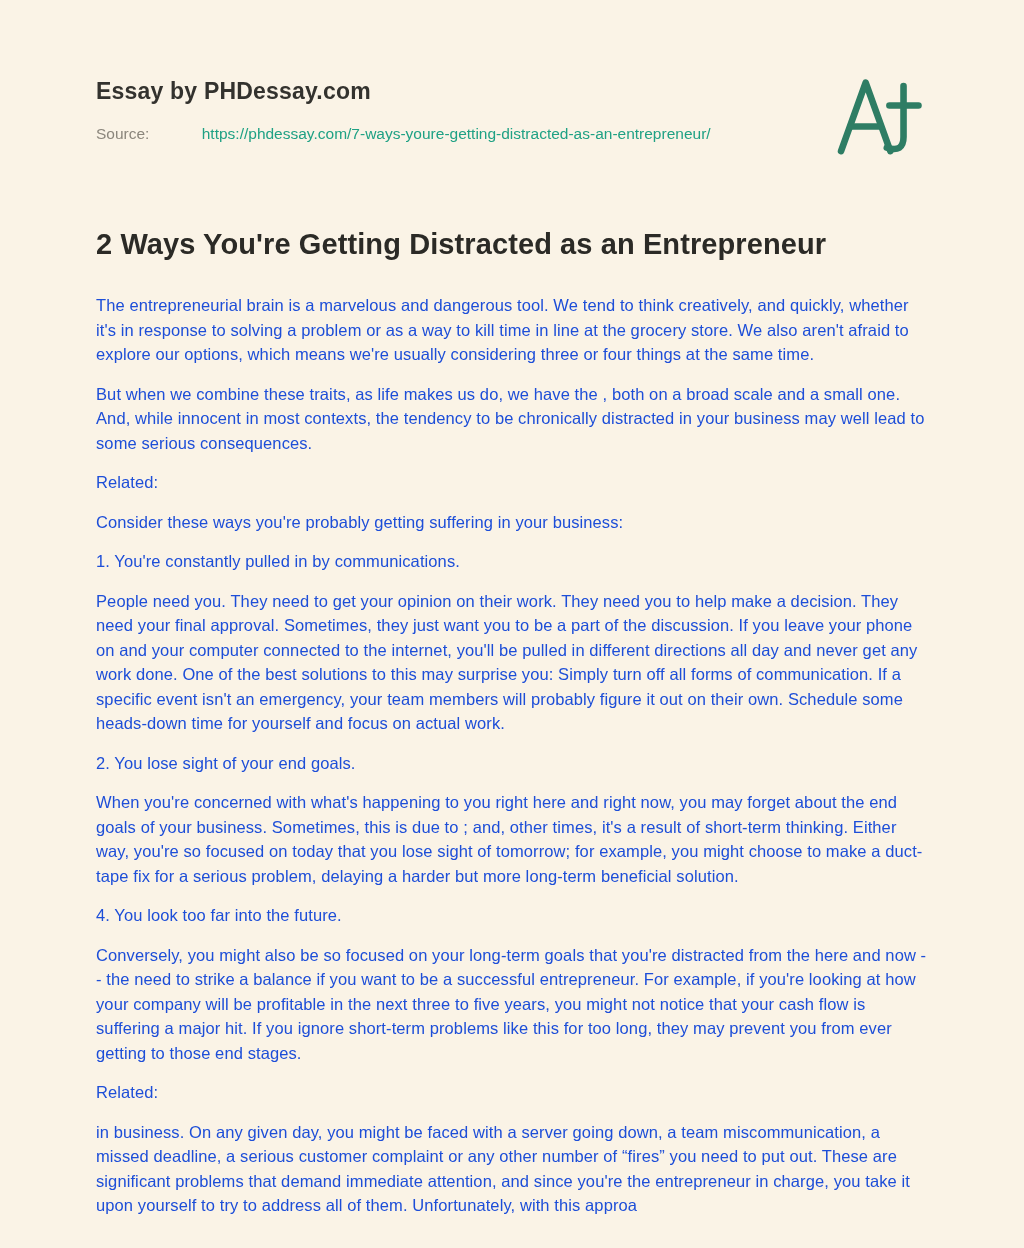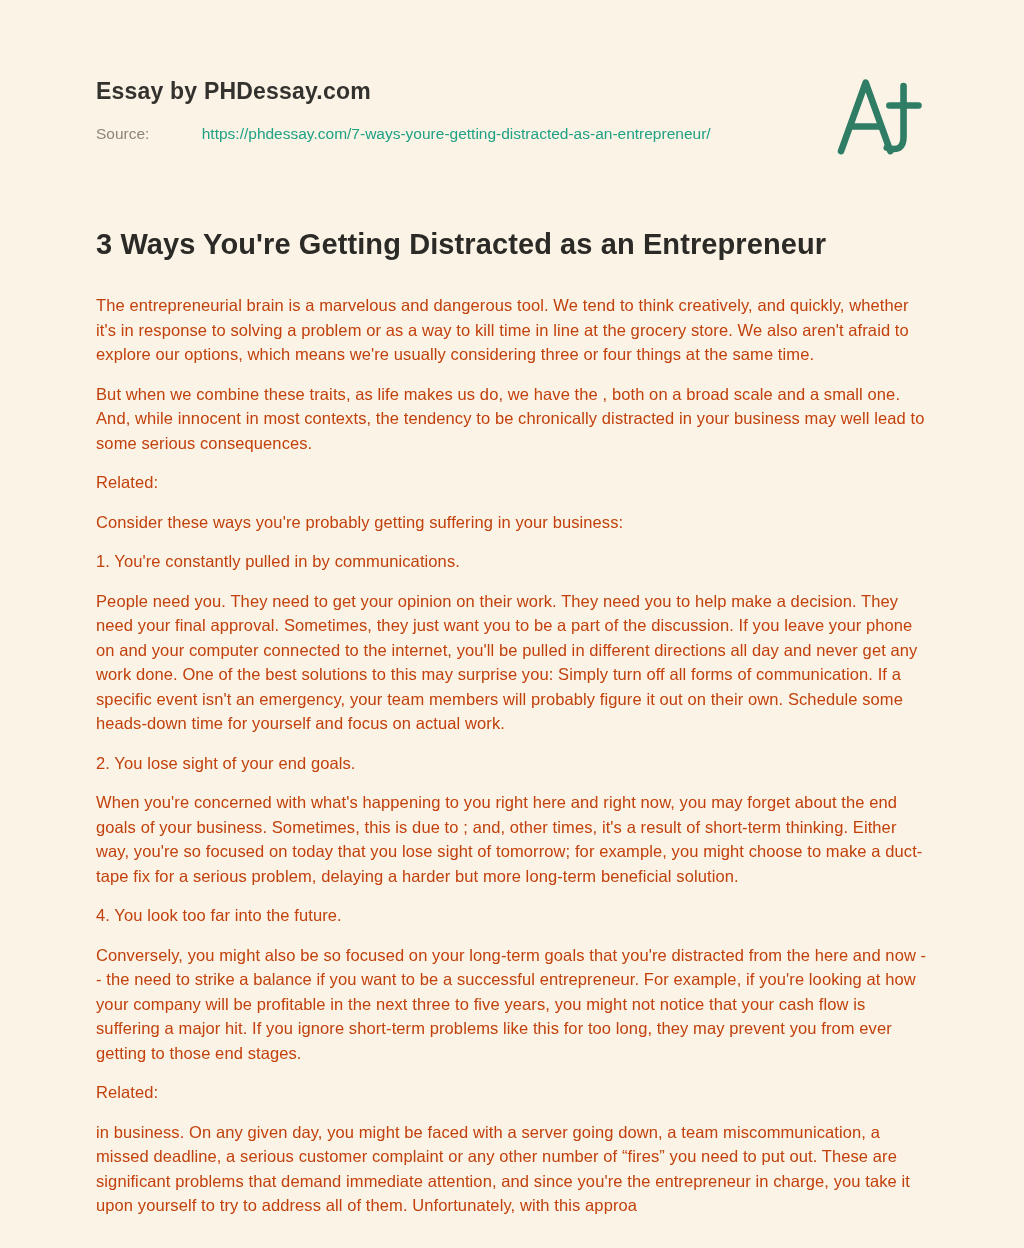--- a/index.html
+++ b/index.html
@@ -47,21 +47,21 @@
   }
   .article-title {
     font-size: 29px;
     font-weight: 700;
     color: #2b2a26;
     margin: 66px 0 32px 0;
     letter-spacing: 0.1px;
   }
   .body-copy p {
     font-size: 16.5px;
-    color: #c2410c;
+    color: #1d4ed8;
     line-height: 24.5px;
     margin: 12px 0 15px 0;
     letter-spacing: 0.1px;
   }
 </style>
 </head>
 <body>
 
 <div class="page">
 
@@ -79,21 +79,21 @@
         <g fill="none" stroke="#2e7d64" stroke-width="7.5" stroke-linecap="round" stroke-linejoin="round">
           <path d="M8 92 L36 14 L64 92"></path>
           <path d="M19 64 L53 64"></path>
           <path d="M79 18 L79 76 Q79 94 60 88"></path>
           <path d="M63 40 L96 40"></path>
         </g>
       </svg>
     </div>
   </div>
 
-  <h2 class="article-title">3 Ways You're Getting Distracted as an Entrepreneur</h2>
+  <h2 class="article-title">2 Ways You're Getting Distracted as an Entrepreneur</h2>
 
   <div class="body-copy">
     <p>The entrepreneurial brain is a marvelous and dangerous tool. We tend to think creatively, and quickly, whether it's in response to solving a problem or as a way to kill time in line at the grocery store. We also aren't afraid to explore our options, which means we're usually considering three or four things at the same time.</p>
     <p>But when we combine these traits, as life makes us do, we have the , both on a broad scale and a small one. And, while innocent in most contexts, the tendency to be chronically distracted in your business may well lead to some serious consequences.</p>
     <p>Related:</p>
     <p>Consider these ways you're probably getting suffering in your business:</p>
     <p>1. You're constantly pulled in by communications.</p>
     <p>People need you. They need to get your opinion on their work. They need you to help make a decision. They need your final approval. Sometimes, they just want you to be a part of the discussion. If you leave your phone on and your computer connected to the internet, you'll be pulled in different directions all day and never get any work done. One of the best solutions to this may surprise you: Simply turn off all forms of communication. If a specific event isn't an emergency, your team members will probably figure it out on their own. Schedule some heads-down time for yourself and focus on actual work.</p>
     <p>2. You lose sight of your end goals.</p>
     <p>When you're concerned with what's happening to you right here and right now, you may forget about the end goals of your business. Sometimes, this is due to ; and, other times, it's a result of short-term thinking. Either way, you're so focused on today that you lose sight of tomorrow; for example, you might choose to make a duct-tape fix for a serious problem, delaying a harder but more long-term beneficial solution.</p>

